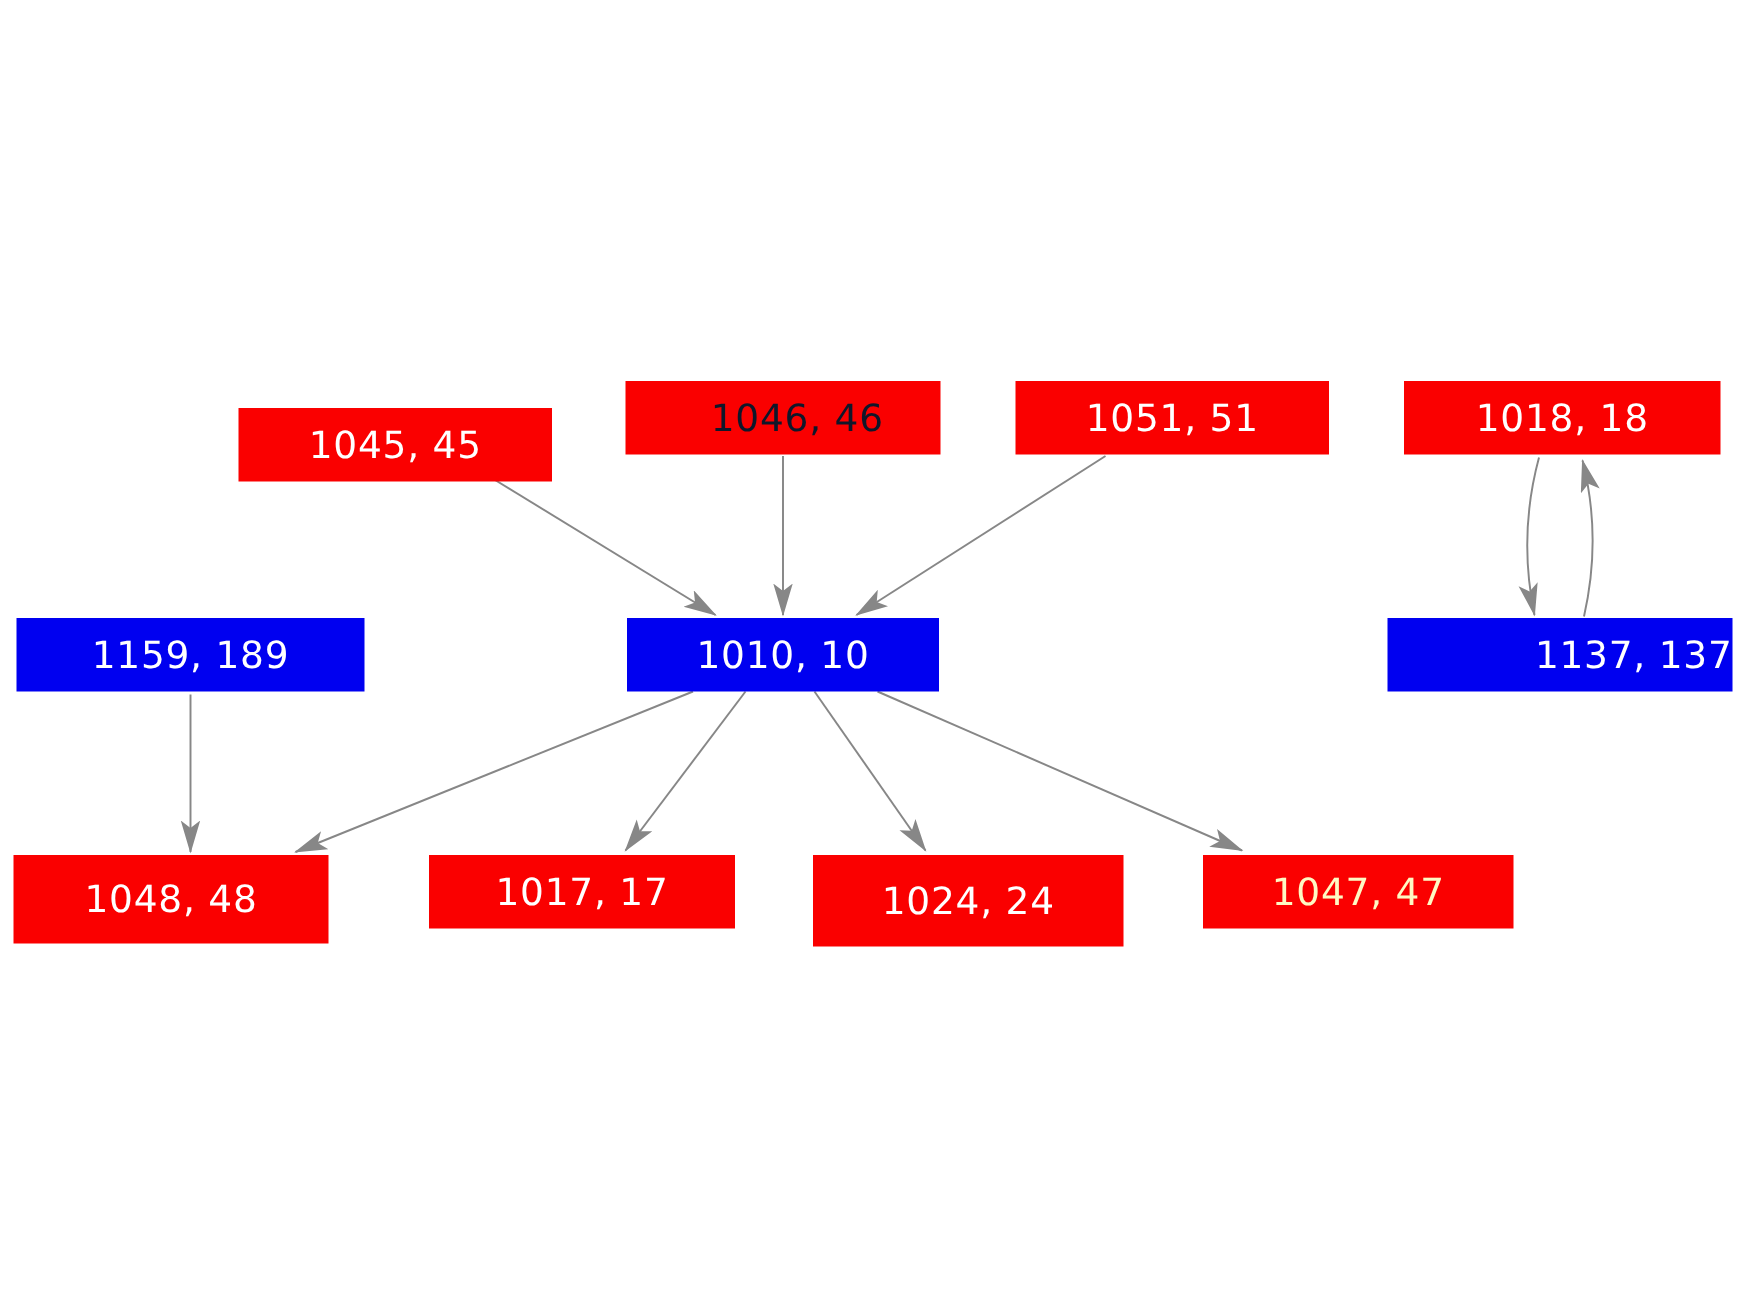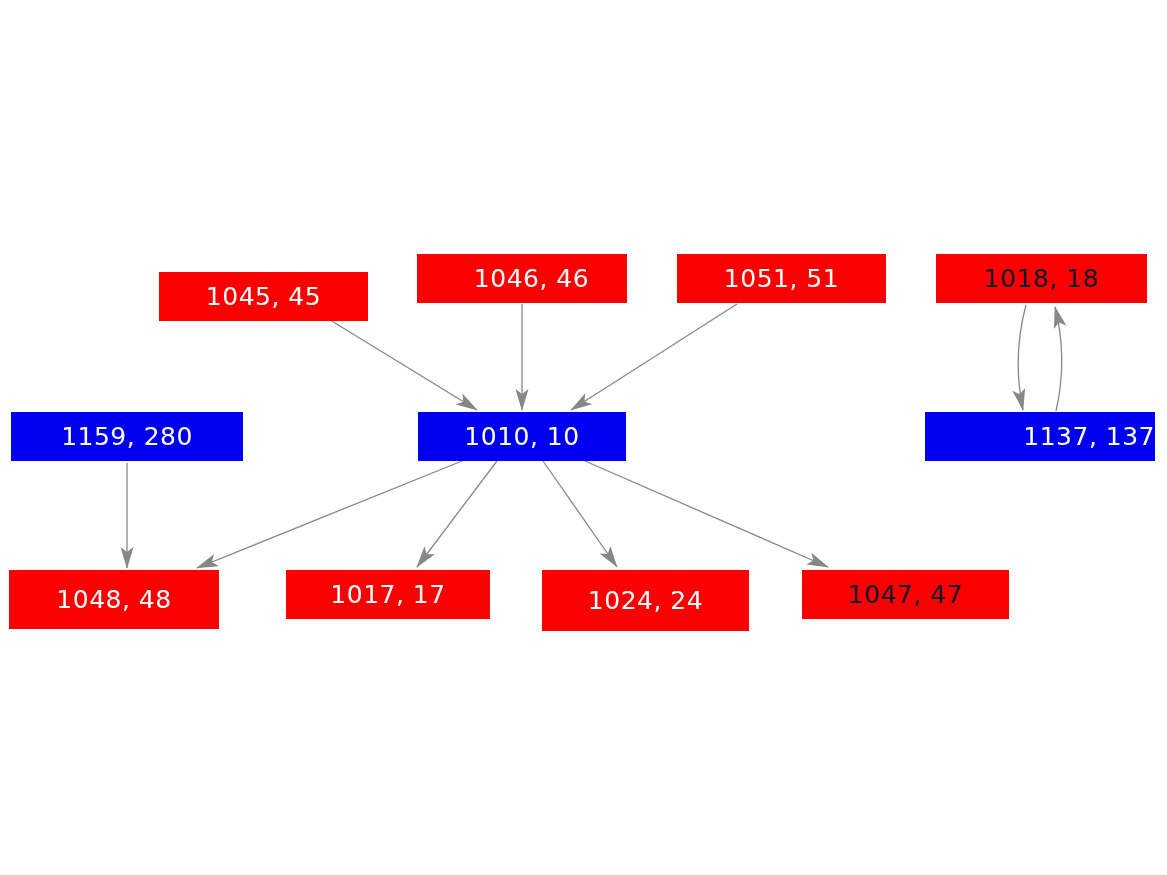--- a/index.html
+++ b/index.html
@@ -55,43 +55,43 @@
         <path d="M 497,461 L 417,567" fill="none" stroke="#878787" stroke-width="1.3" marker-end="url(#arrow)"></path>
         <path d="M 543,461 L 617,567" fill="none" stroke="#878787" stroke-width="1.3" marker-end="url(#arrow)"></path>
         <path d="M 585,461 L 828,567" fill="none" stroke="#878787" stroke-width="1.3" marker-end="url(#arrow)"></path>
       </g>
   </svg>
   <div id="node-layer">
       <div class="node" style="left: 159px; top: 254px; width: 209px; height: 49px; background: rgb(250, 0, 0); margin-top: 18px;">
         <span style="color: rgb(255, 255, 255);">1045, 45</span>
       </div>
       <div class="node" style="left: 417px; top: 254px; width: 210px; height: 49px; background: rgb(250, 0, 0);">
-        <span style="color: #ffffff; margin-left: 19px;">1046, 46</span>
+        <span style="color: #0f172a; margin-left: 19px;">1046, 46</span>
       </div>
       <div class="node" style="left: 677px; top: 254px; width: 209px; height: 49px; background: rgb(250, 0, 0);">
         <span style="color: #ffffff;">1051, 51</span>
       </div>
       <div class="node" style="left: 936px; top: 254px; width: 211px; height: 49px; background: rgb(250, 0, 0);">
-        <span style="color: #0f172a;">1018, 18</span>
+        <span style="color: #ffffff;">1018, 18</span>
       </div>
       <div class="node" style="left: 11px; top: 412px; width: 232px; height: 49px; background: rgb(0, 0, 240);">
-        <span style="color: rgb(255, 255, 255);">1159, 280</span>
+        <span style="color: rgb(255, 255, 255);">1159, 189</span>
       </div>
       <div class="node" style="left: 418px; top: 412px; width: 208px; height: 49px; background: rgb(0, 0, 240);">
         <span style="color: rgb(255, 255, 255); text-align: right;">1010, 10</span>
       </div>
       <div class="node" style="left: 925px; top: 412px; width: 230px; height: 49px; background: rgb(0, 0, 240); justify-content: flex-end;">
         <span style="color: rgb(255, 255, 255);">1137, 137</span>
       </div>
       <div class="node" style="left: 9px; top: 570px; width: 210px; height: 59px; background: rgb(250, 0, 0);">
         <span style="color: rgb(255, 255, 255);">1048, 48</span>
       </div>
       <div class="node" style="left: 286px; top: 570px; width: 204px; height: 49px; background: rgb(250, 0, 0);">
         <span style="color: rgb(255, 255, 255);">1017, 17</span>
       </div>
       <div class="node" style="left: 542px; top: 570px; width: 207px; height: 61px; background: rgb(250, 0, 0);">
         <span style="color: rgb(255, 255, 255);">1024, 24</span>
       </div>
       <div class="node" style="left: 802px; top: 570px; width: 207px; height: 49px; background: rgb(250, 0, 0);">
-        <span style="color: #0f172a;">1047, 47</span>
+        <span style="color: #fef9c3;">1047, 47</span>
       </div>
     </div>
 </div>
 
 </body></html>

